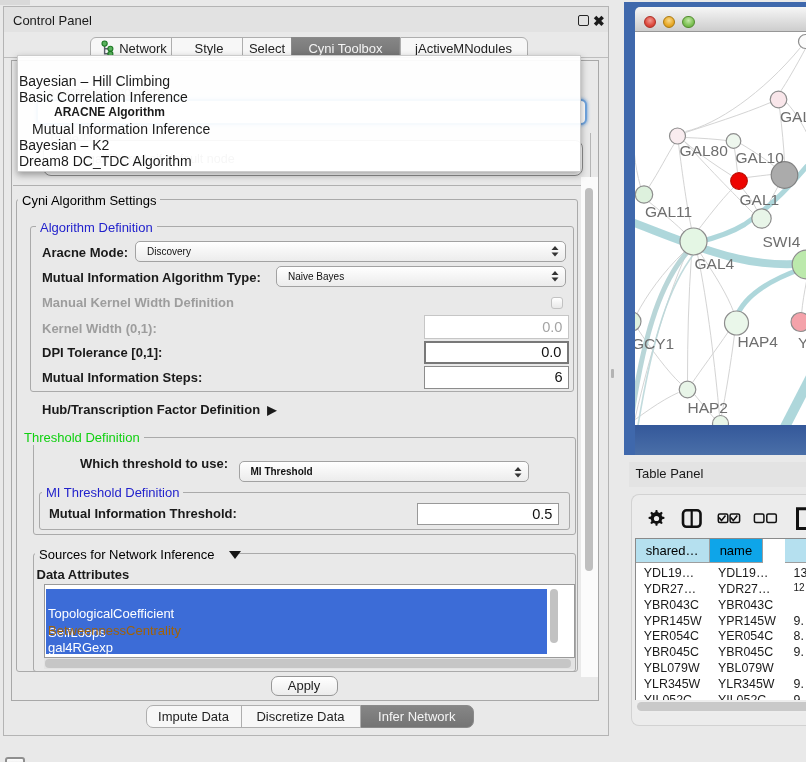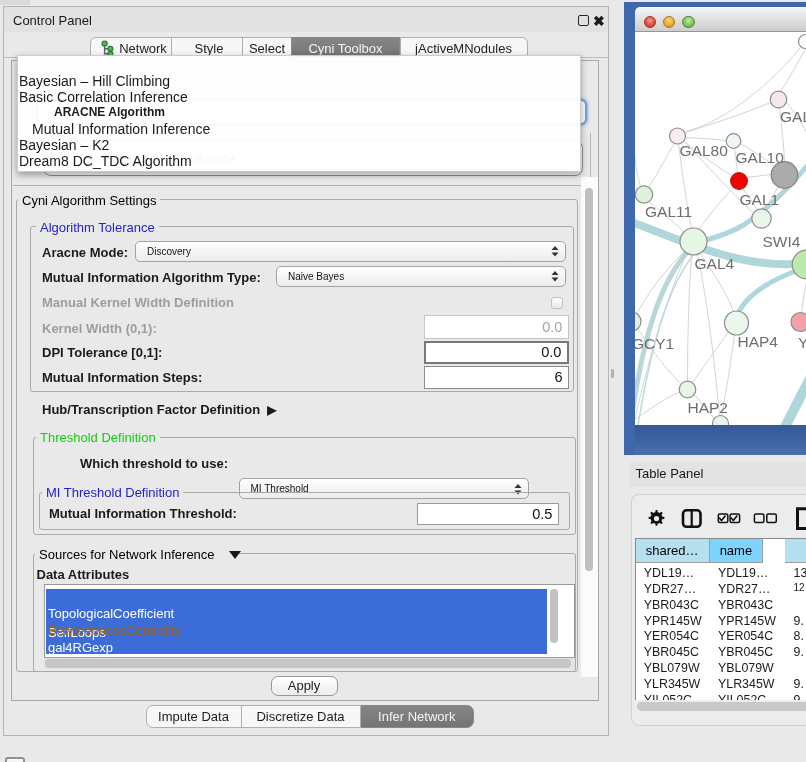--- a/index.html
+++ b/index.html
@@ -57,21 +57,21 @@
     <div class="abs" style="left:590px;top:133px;width:1px;height:51px;background:#b5b5b5;"></div>
 <div class="txt" style="left:88px;top:152px;color:#666;font-size:12.5px;">galFiltered.sif default node</div>
 
 <div class="abs" style="left:581px;top:177px;width:16.5px;height:500px;background:#fbfbfb;"></div>
 <div class="abs" style="left:585px;top:188px;width:7.5px;height:383px;background:#bfbfbf;border-radius:4px;"></div>
 
 <div class="gb" style="left:16px;top:199px;width:561.5px;height:472.5px;"></div>
 <span class="gl" style="left:18px;top:192.5px;">Cyni Algorithm Settings</span>
 
 <div class="gb" style="left:30px;top:226px;width:543.5px;height:166px;"></div>
-<span class="gl" style="left:36px;top:219.5px;color:#2222cc;">Algorithm Tolerance</span>
+<span class="gl" style="left:36px;top:219.5px;color:#2222cc;">Algorithm Definition</span>
 
 <div class="txt b" style="left:42px;top:245px;">Aracne Mode:</div>
 <div class="combo" style="left:135px;top:240.5px;width:431px;height:21px;">
       <span class="ct">Discovery</span>
       <svg width="8" height="11" viewBox="0 0 8 11">
         <polygon points="0.5,4 4,0 7.5,4" fill="#333"></polygon>
         <polygon points="0.5,6.5 4,10.5 7.5,6.5" fill="#333"></polygon>
       </svg>
     </div>
 
@@ -92,24 +92,24 @@
 
 <div class="txt b" style="left:42px;top:345px;">DPI Tolerance [0,1]:</div>
 <div class="tf" style="left:424px;top:340.5px;width:145px;height:23px;border:2px solid #787878;line-height:19px;">0.0</div>
 
 <div class="txt b" style="left:42px;top:370px;">Mutual Information Steps:</div>
 <div class="tf" style="left:424px;top:365.5px;width:145px;height:23px;border:1px solid #8c8c8c;line-height:21px;">6</div>
 
 <div class="txt b" style="left:42px;top:401.5px;">Hub/Transcription Factor Definition&nbsp; <span style="font-size:12px;">▶</span></div>
 
 <div class="gb" style="left:32.5px;top:436.5px;width:543px;height:98.5px;"></div>
-<span class="gl" style="left:36px;top:430px;color:#10d010;">Threshold Definition</span>
+<span class="gl" style="left:20px;top:430px;color:#10d010;">Threshold Definition</span>
 
 <div class="txt b" style="left:80px;top:456px;">Which threshold to use:</div>
-<div class="combo" style="left:238.5px;top:478px;width:290px;height:21px;">
+<div class="combo" style="left:238.5px;top:461px;width:290px;height:21px;font-weight:bold;">
       <span class="ct">MI Threshold</span>
       <svg width="8" height="11" viewBox="0 0 8 11">
         <polygon points="0.5,4 4,0 7.5,4" fill="#333"></polygon>
         <polygon points="0.5,6.5 4,10.5 7.5,6.5" fill="#333"></polygon>
       </svg>
     </div>
 
 <div class="gb" style="left:38.5px;top:491.5px;width:531.5px;height:38px;"></div>
 <span class="gl" style="left:42px;top:485px;color:#2222cc;">MI Threshold Definition</span>
 
@@ -244,21 +244,21 @@
 <rect x="753.9" y="514" width="9.5" height="8.5" rx="1.5"></rect>
 <rect x="766.3" y="514" width="9.5" height="8.5" rx="1.5"></rect>
 </g>
 <path d="M 718.5,517.5 l 2.5,3 4,-5" fill="none" stroke="#111" stroke-width="1.6"></path>
 <path d="M 730.3,517.5 l 2.5,3 4,-5" fill="none" stroke="#111" stroke-width="1.6"></path>
 <path d="M 797,508.7 l 11,0 0,19.7 -11,0 z" fill="none" stroke="#111" stroke-width="3"></path>
 </svg>
 
 <div class="abs" style="left:634.5px;top:537.5px;width:171.5px;height:162.5px;background:#fff;border-left:1px solid #8a8a8a;border-top:1px solid #8a8a8a;"></div>
 <div class="abs" style="left:635.5px;top:538.5px;width:74.2px;height:24.2px;background:#b5e0ef;border-right:1px solid #9e9e9e;border-bottom:1px solid #9e9e9e;font-size:13px;text-align:center;line-height:24px;">shared…</div>
-<div class="abs" style="left:709.9px;top:538.5px;width:53px;height:24.2px;background:#7dd3fc;border-right:1px solid #9e9e9e;border-bottom:1px solid #9e9e9e;font-size:13px;text-align:center;line-height:24px;">name</div>
+<div class="abs" style="left:709.9px;top:538.5px;width:53px;height:24.2px;background:#0ea5e9;border-right:1px solid #9e9e9e;border-bottom:1px solid #9e9e9e;font-size:13px;text-align:center;line-height:24px;">name</div>
 <div class="abs" style="left:785px;top:538.5px;width:21px;height:24.2px;background:#b5e0ef;border-bottom:1px solid #9e9e9e;"></div>
 
 <div id="rows">
       <div class="txt" style="left:643.8px;top:565.8px;font-size:12.4px;">YDL19…</div>
       <div class="txt" style="left:718px;top:565.8px;font-size:12.4px;">YDL19…</div>
       <div class="txt" style="left:793.5px;top:565.8px;font-size:12.4px;">13</div>
       <div class="txt" style="left:643.8px;top:581.6999999999999px;font-size:12.4px;">YDR27…</div>
       <div class="txt" style="left:718px;top:581.6999999999999px;font-size:12.4px;">YDR27…</div>
       <div class="txt" style="left:793.5px;top:581.6999999999999px;font-size:10px;">12</div>
       <div class="txt" style="left:643.8px;top:597.5999999999999px;font-size:12.4px;">YBR043C</div>

